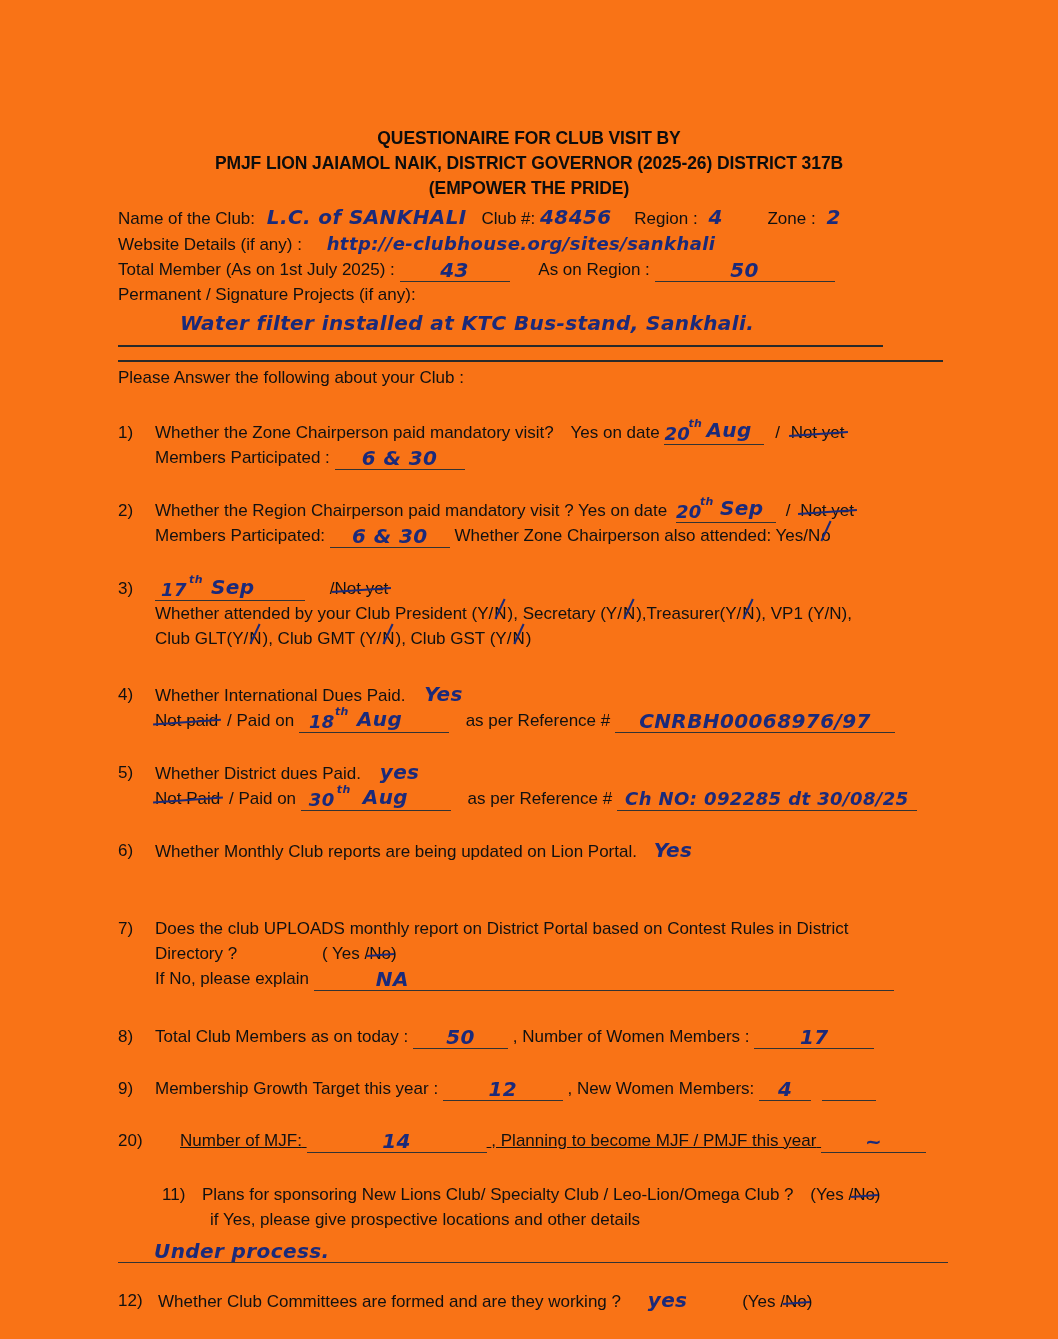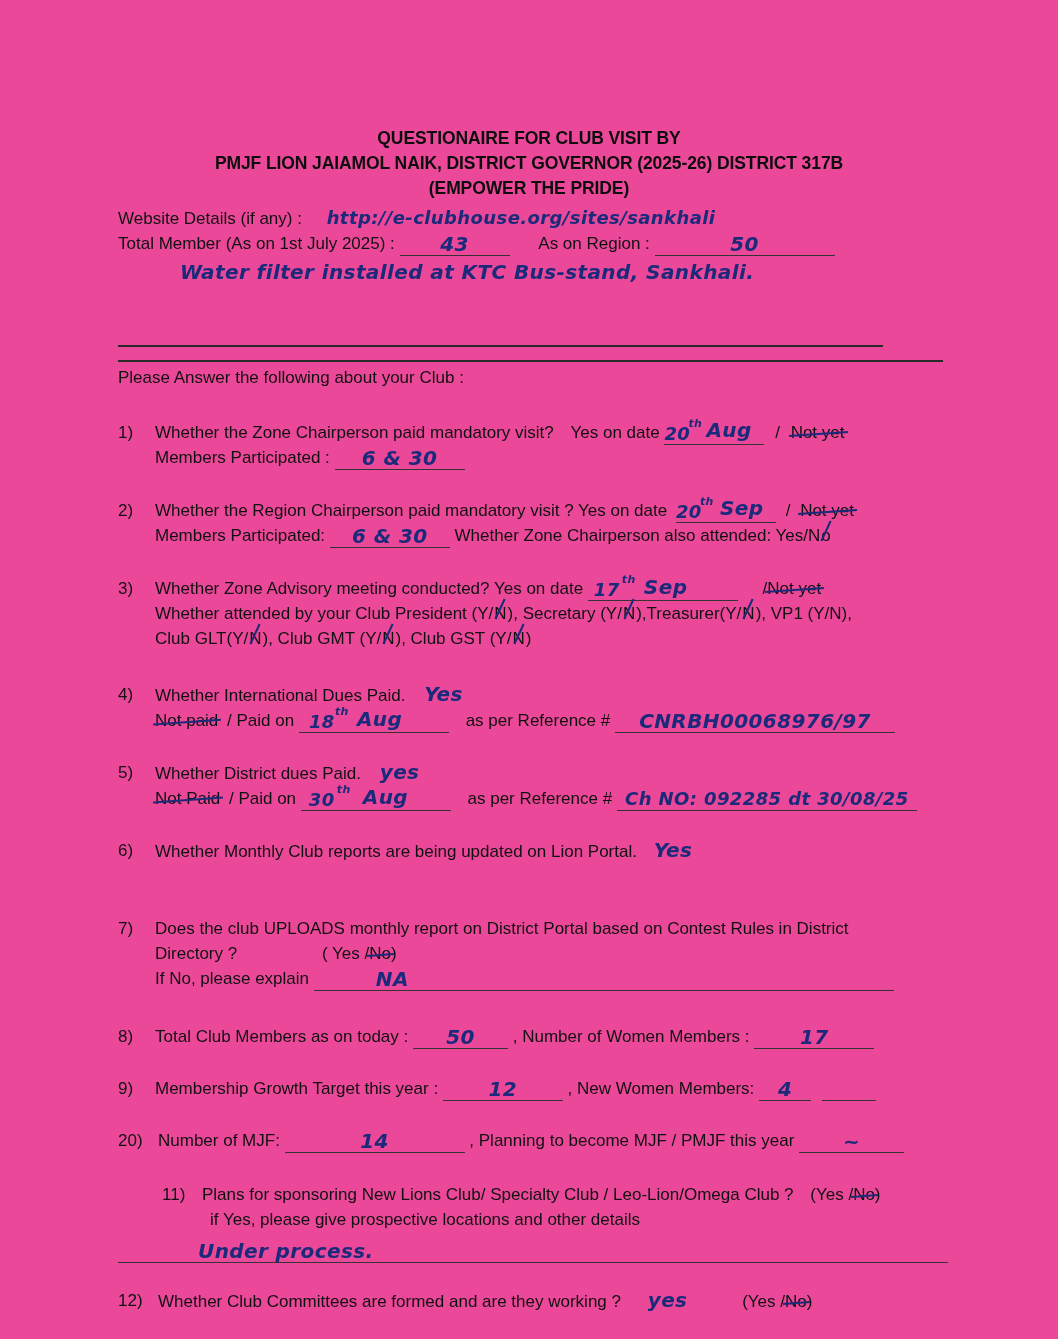--- a/index.html
+++ b/index.html
@@ -11,21 +11,21 @@
     width: 1058px;
     height: 1339px;
     position: relative;
     font-family: "Liberation Sans", sans-serif;
     color: #111111;
     overflow: hidden;
   }
   .page {
     position: absolute;
     inset: 0;
-    background: #ec4899;
+    background: #f97316;
   }
 
   
   .title-block {
     position: absolute;
     left: 0;
     right: 0;
     top: 126px;
     text-align: center;
   }
@@ -134,37 +134,50 @@
 <div class="page">
 
   <div class="title-block">
     <div class="title-line">QUESTIONAIRE FOR CLUB VISIT BY</div>
     <div class="title-line">PMJF LION JAIAMOL NAIK, DISTRICT GOVERNOR (2025-26) DISTRICT 317B</div>
     <div class="title-line">(EMPOWER THE PRIDE)</div>
   </div>
 
   <div class="body-area" style="top:205px; width:860px;">
 
+    <div class="row">
+      <span class="lbl">Name of the Club:</span>
+      <span class="hw hw-lg" style="margin-left:7px;">L.C. of SANKHALI</span>
+      <span class="lbl" style="margin-left:10px;">Club #:</span>
+      <span class="hw hw-lg">48456</span>
+      <span class="lbl" style="margin-left:18px;">Region :</span>
+      <span class="hw hw-lg" style="margin-left:6px;">4</span>
+      <span class="lbl" style="margin-left:40px;">Zone :</span>
+      <span class="hw hw-lg" style="margin-left:6px;">2</span>
+    </div>
 
     <div class="row">
       <span class="lbl">Website Details (if any) :</span>
       <span class="hw hw-md" style="margin-left:20px;">http://e-clubhouse.org/sites/sankhali</span>
     </div>
 
     <div class="row">
       <span class="lbl">Total Member (As on 1st July 2025) :</span>
       <span class="ul" style="width:110px;">
         <span class="hw hw-lg">43</span>
       </span>
       <span class="lbl" style="margin-left:24px;">As on Region :</span>
       <span class="ul" style="width:180px;">
         <span class="hw hw-lg">50</span>
       </span>
     </div>
 
+    <div class="row">
+      <span class="lbl">Permanent / Signature Projects (if any):</span>
+    </div>
 
     <div class="row" style="height:34px;">
       <span class="hw hw-lg" style="position:absolute; left:62px; top:4px;">Water filter installed at KTC Bus-stand, Sankhali.</span>
     </div>
   </div>
 
   <div class="fullrule" style="left:118px; width:765px; top:345px;"></div>
   <div class="fullrule" style="left:118px; width:825px; top:360px;"></div>
 
   <div style="position:absolute; left:118px; top:368px; font-size:17px;">Please Answer the following about your Club :</div>
@@ -214,21 +227,20 @@
           </span>
           <span class="lbl">Whether Zone Chairperson also attended: Yes/N</span><span class="lbl slash">o</span>
         </div>
       </div>
     </div>
 
     <div class="q" style="top:156px;">
       <span class="qnum">3)</span>
       <div class="qbody">
         <div class="row">
-          <span class="lbl">Whether Zone Advisory meeting conducted?  Yes on date</span>
           <span class="ul" style="width:150px; position:relative;">
             <span class="hw hw-md" style="position:absolute; left:6px; top:1px;">17</span>
             <span class="hw hw-sm" style="position:absolute; left:34px; top:-9px; font-size:11px;">th</span>
             <span class="hw hw-lg" style="position:absolute; left:56px; top:-2px;">Sep</span>
           </span>
           <span class="lbl" style="margin-left:20px;">/</span><span class="lbl struck">Not yet</span>
         </div>
         <div class="row">
           <span class="lbl">Whether attended by your Club President (Y/</span><span class="lbl slash">N</span><span class="lbl">), Secretary (Y/</span><span class="lbl slash">N</span><span class="lbl">),Treasurer(Y/</span><span class="lbl slash">N</span><span class="lbl">), VP1 (Y/N),</span>
         </div>
@@ -341,21 +353,21 @@
           <span class="ul" style="width:52px;">
             <span class="hw hw-lg">4</span>
           </span>
           <span class="ul" style="width:54px; margin-left:6px;"></span>
         </div>
       </div>
     </div>
 
     <div class="q" style="top:708px;">
       <span class="qnum" style="width:40px;">20)</span>
-      <div class="qbody" style="margin-left:40px;">
+      <div class="qbody" style="margin-left:62px;text-decoration:underline;">
         <div class="row">
           <span class="lbl">Number of MJF:</span>
           <span class="ul" style="width:180px;">
             <span class="hw hw-lg">14</span>
           </span>
           <span class="lbl">, Planning to become MJF / PMJF this year</span>
           <span class="ul" style="width:105px;">
             <span class="hw hw-lg">~</span>
           </span>
         </div>
@@ -370,21 +382,21 @@
           <span class="lbl" style="margin-left:12px;">(Yes /</span><span class="lbl struck">No</span><span class="lbl">)</span>
         </div>
         <div class="row" style="padding-left:8px;">
           <span class="lbl">if Yes, please give prospective locations and other details</span>
         </div>
       </div>
     </div>
 
     <div class="q" style="top:818px;">
       <span class="ul" style="width:830px; text-align:left;">
-        <span class="hw hw-lg" style="margin-left:80px;">Under process.</span>
+        <span class="hw hw-lg" style="margin-left:36px;">Under process.</span>
       </span>
     </div>
 
     <div class="q" style="top:868px;">
       <span class="qnum" style="width:40px;">12)</span>
       <div class="qbody" style="margin-left:40px;">
         <div class="row">
           <span class="lbl">Whether Club Committees are formed and are they working ?</span>
           <span class="hw hw-lg" style="margin-left:22px;">yes</span>
           <span class="lbl" style="margin-left:50px;">(Yes /</span><span class="lbl struck">No</span><span class="lbl">)</span>

